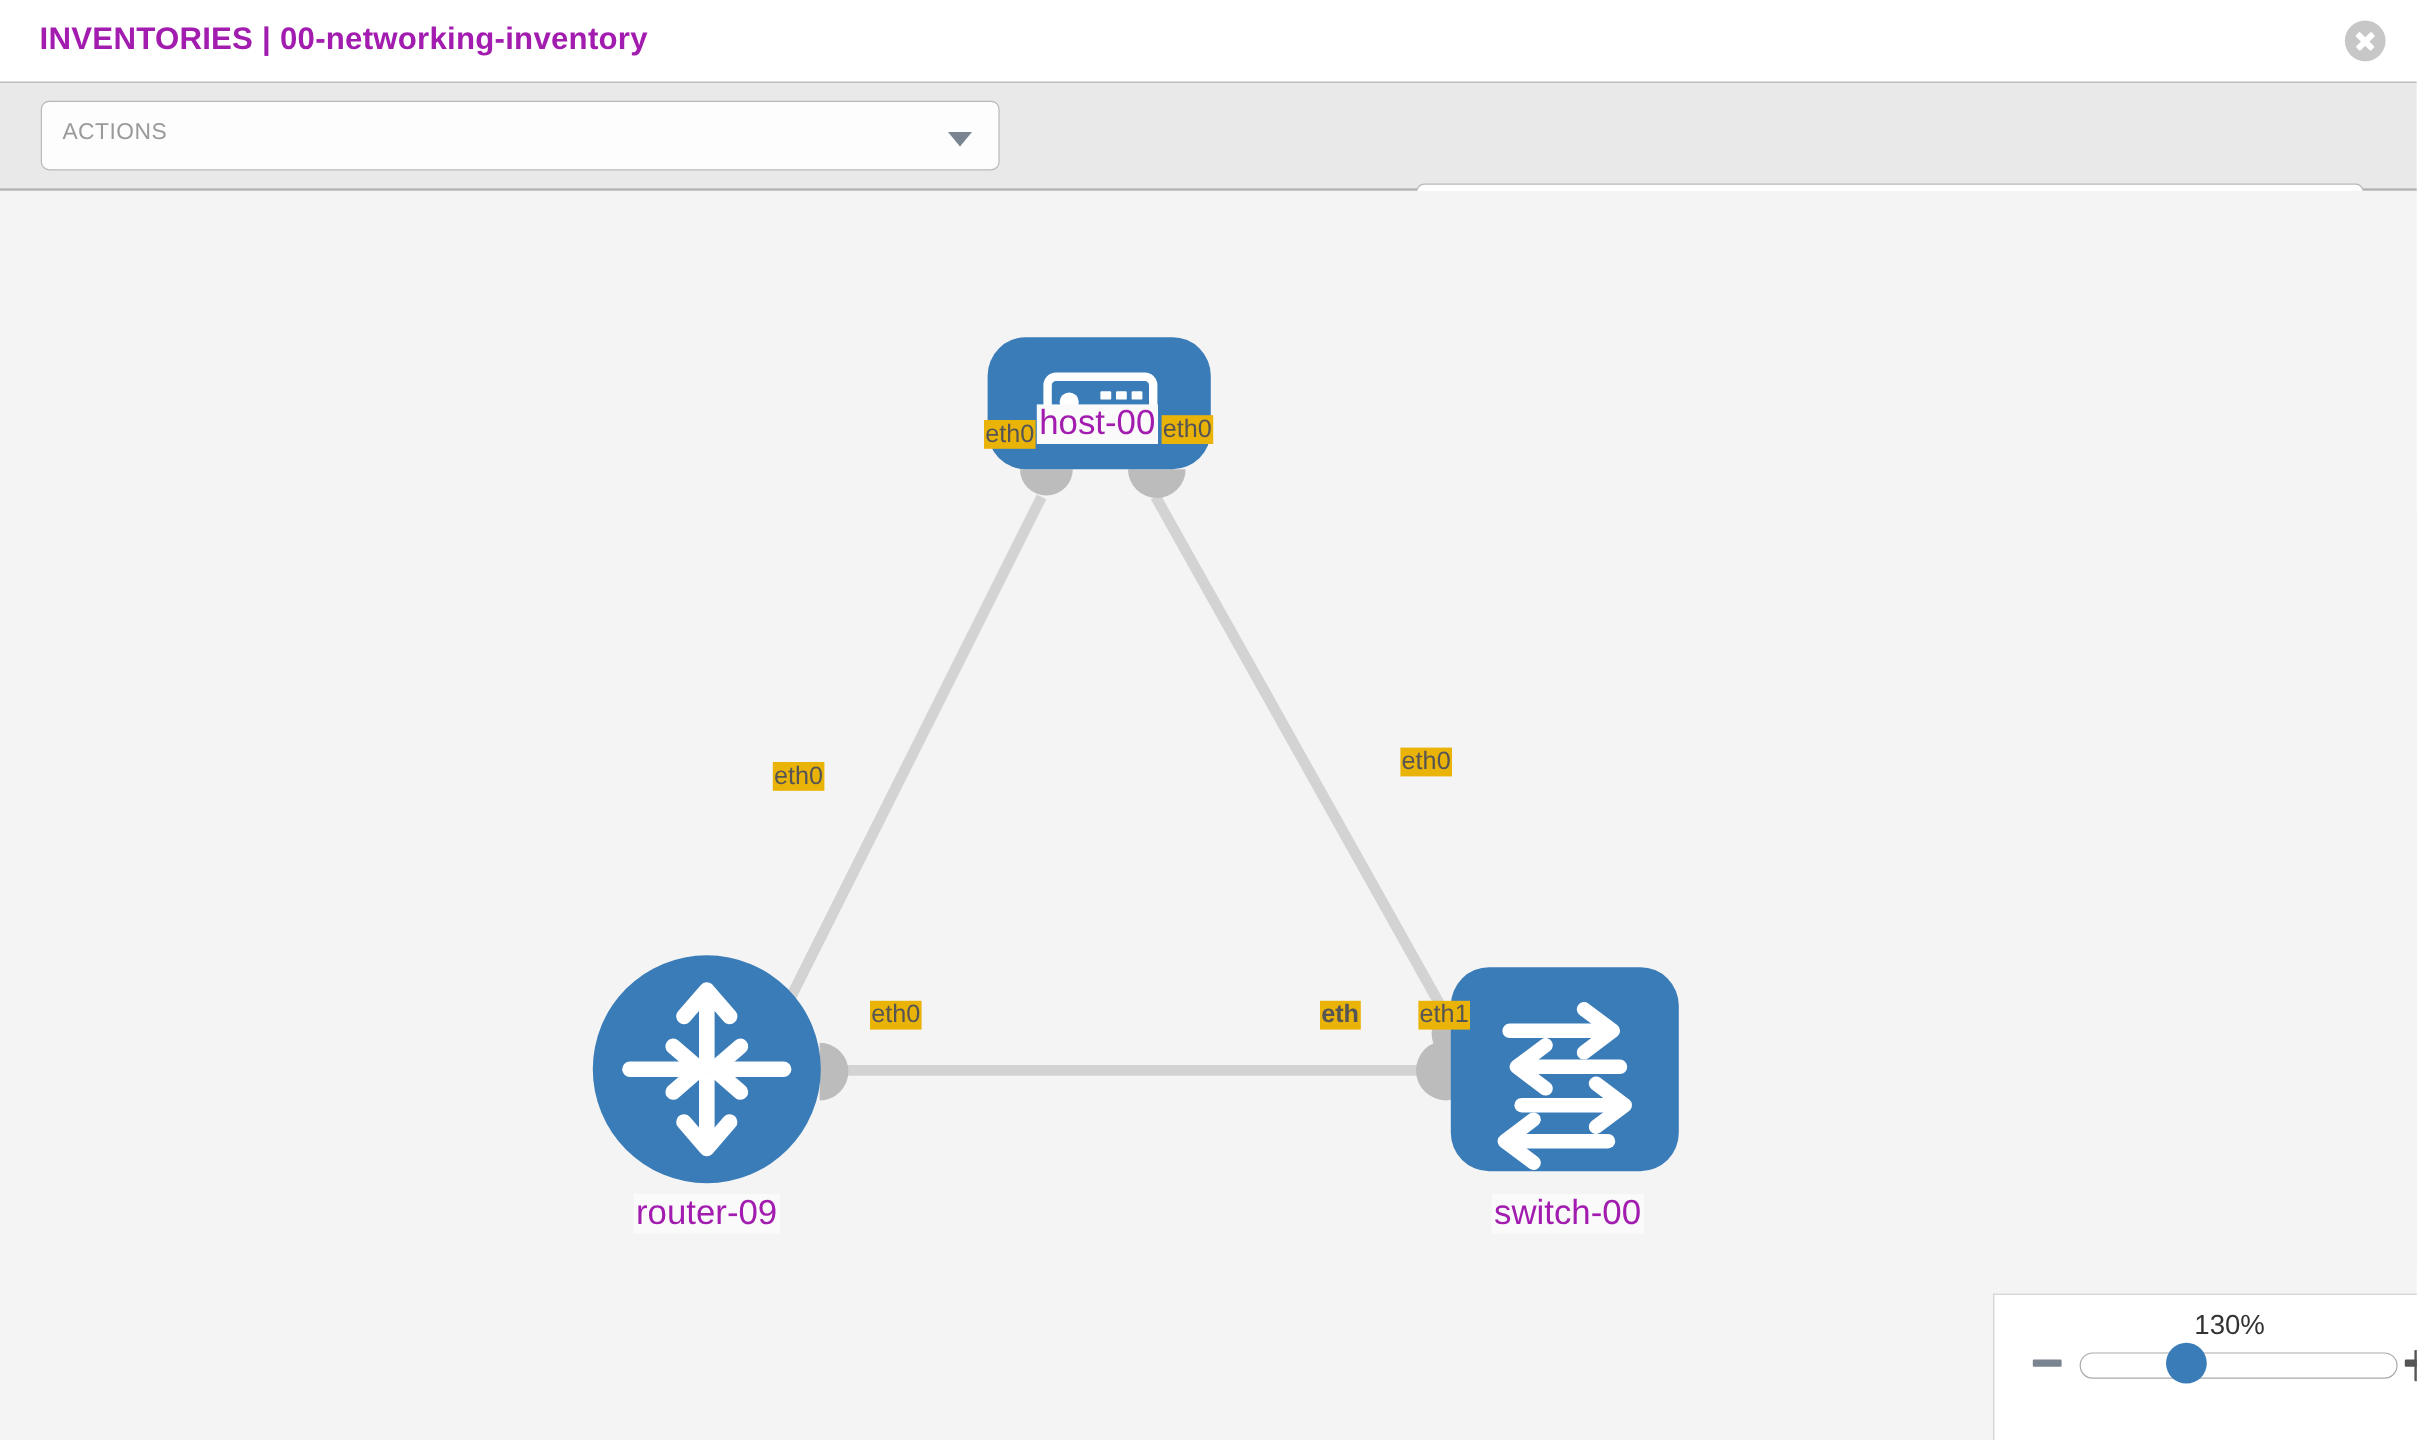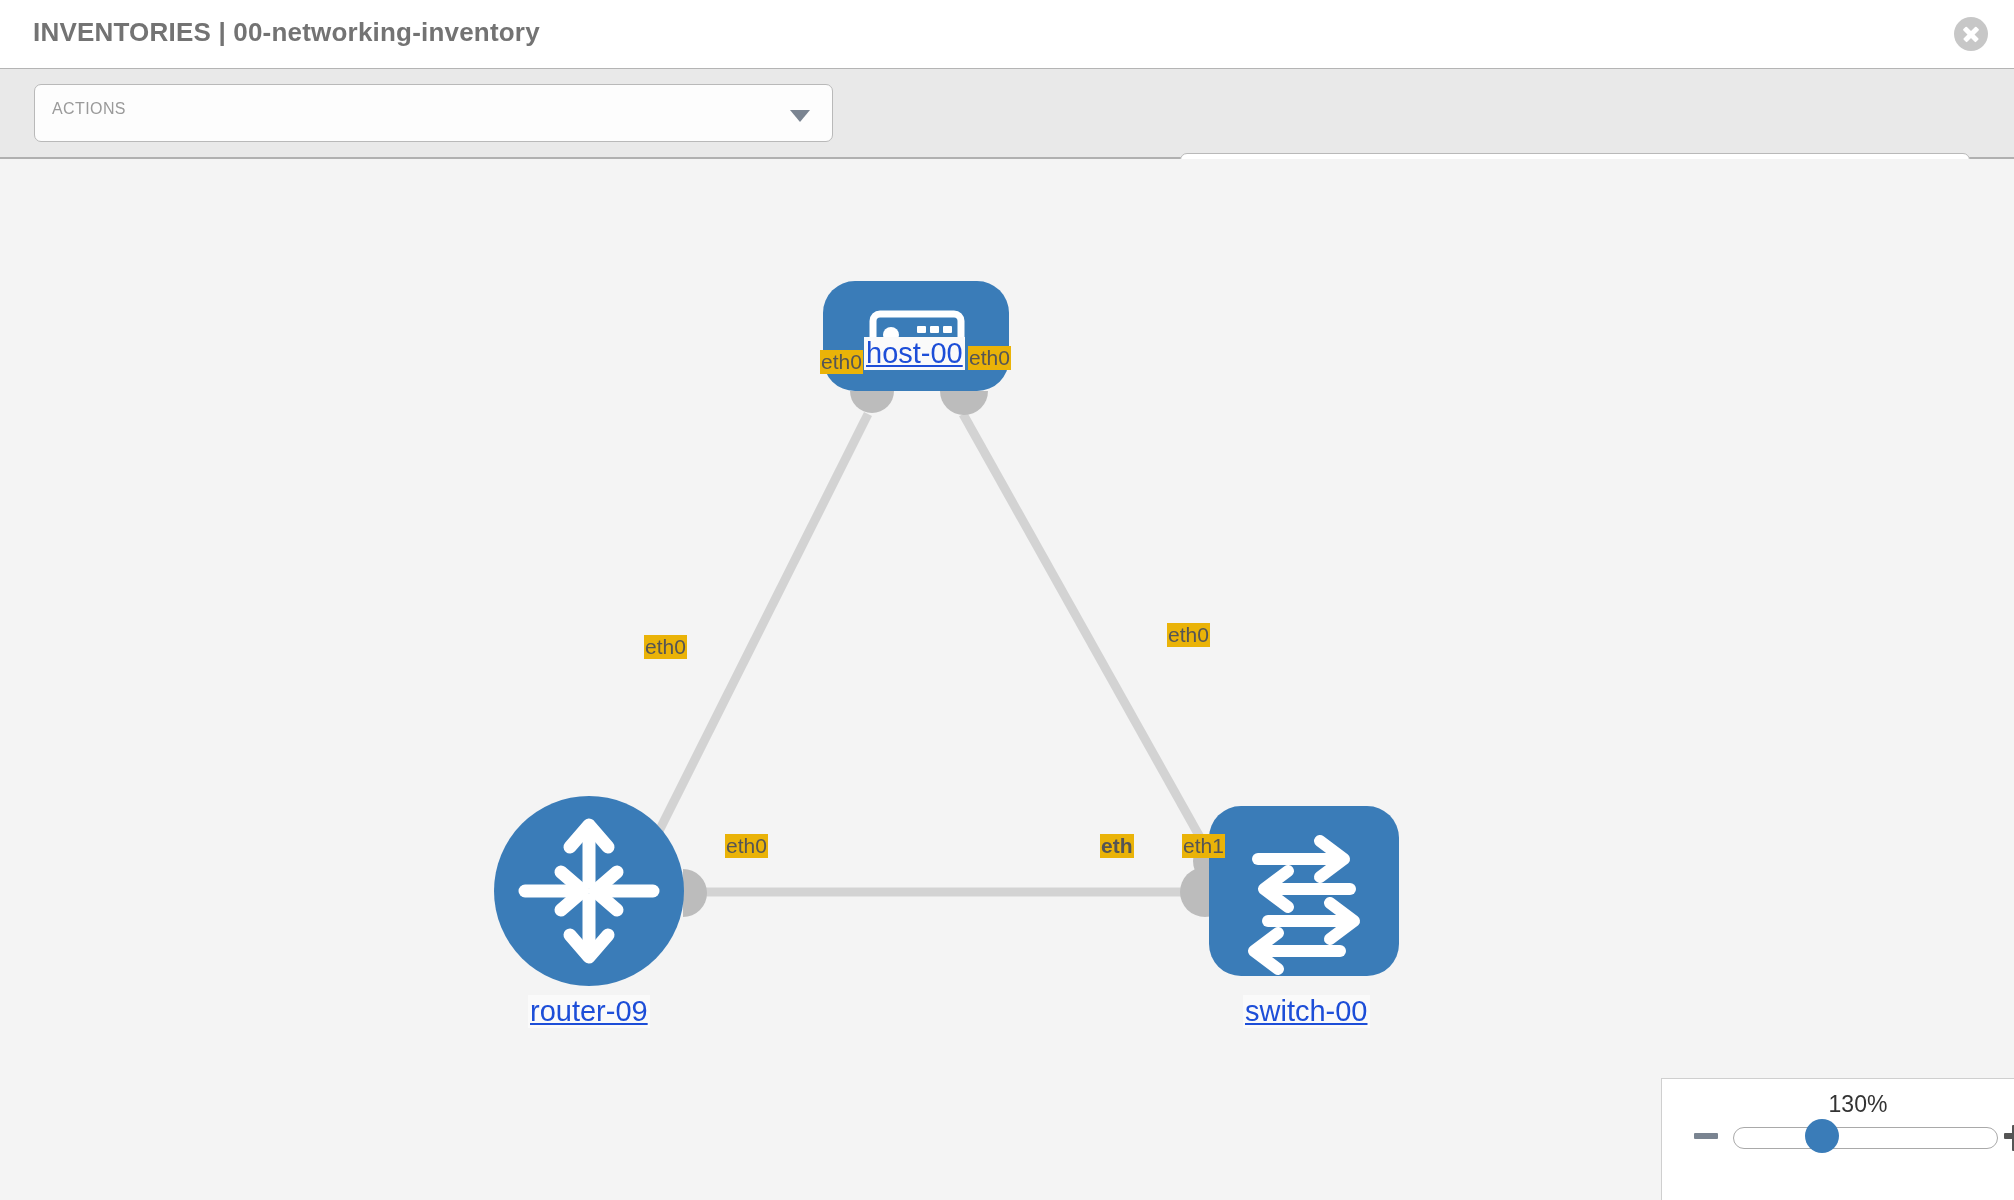--- a/index.html
+++ b/index.html
@@ -26,21 +26,21 @@
     height: 68px;
     background: #ffffff;
     box-sizing: border-box;
   }
   .header-title {
     position: absolute;
     left: 33px;
     top: 17px;
     font-size: 26px;
     font-weight: bold;
-    color: #737373;
+    color: #a21caf;
     letter-spacing: 0.2px;
     white-space: nowrap;
   }
   .close-btn {
     position: absolute;
     right: 26px;
     top: 17px;
     width: 34px;
     height: 34px;
     border-radius: 50%;
@@ -81,21 +81,21 @@
     background: #fdfdfd;
     border: 1.5px solid #b9b9b9;
     border-radius: 7px;
     box-sizing: border-box;
     cursor: pointer;
   }
   .actions-label {
     position: absolute;
     left: 17px;
     top: 15px;
-    font-size: 16px;
+    font-size: 19px;
     color: #9a9a9a;
     letter-spacing: 0.4px;
   }
   .caret {
     position: absolute;
     right: 22px;
     top: 25px;
     width: 0; height: 0;
     border-left: 10px solid transparent;
     border-right: 10px solid transparent;
@@ -145,25 +145,24 @@
     position: absolute;
     left: 0; top: 0;
     width: 2014px;
     height: 1041px;
   }
 
   
   .node-label {
     position: absolute;
     font-size: 29px;
-    color: #1d4ed8;
+    color: #a21caf;
     background: #fafafa;
     white-space: nowrap;
     padding: 0 2px;
-    text-decoration: underline;
   }
   .iface-label {
     position: absolute;
     font-size: 21px;
     color: #555555;
     background: #eab308;
     white-space: nowrap;
     padding: 0 1px;
   }
 

